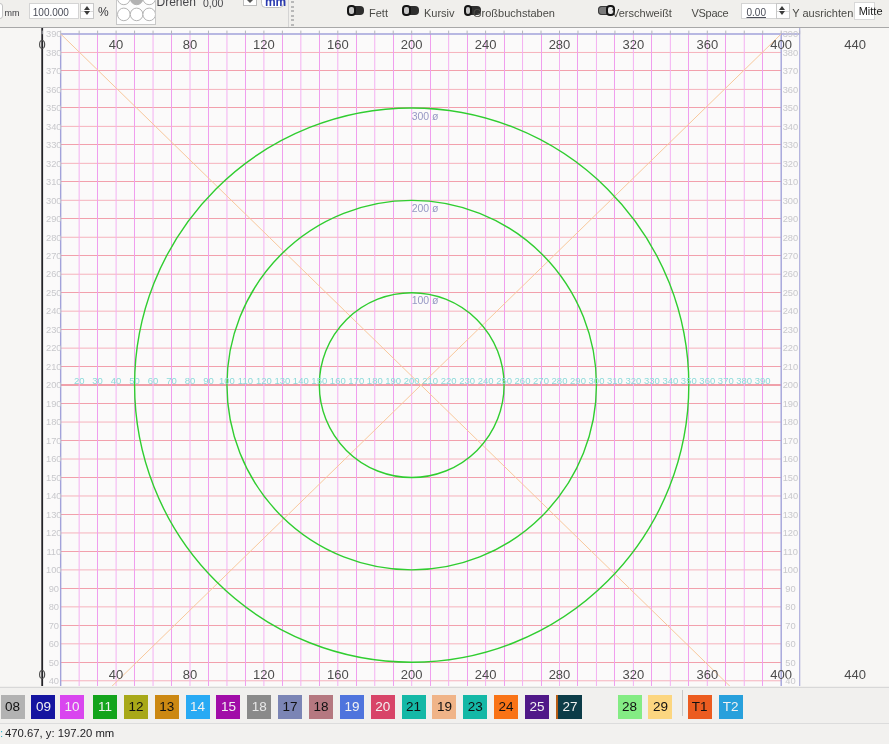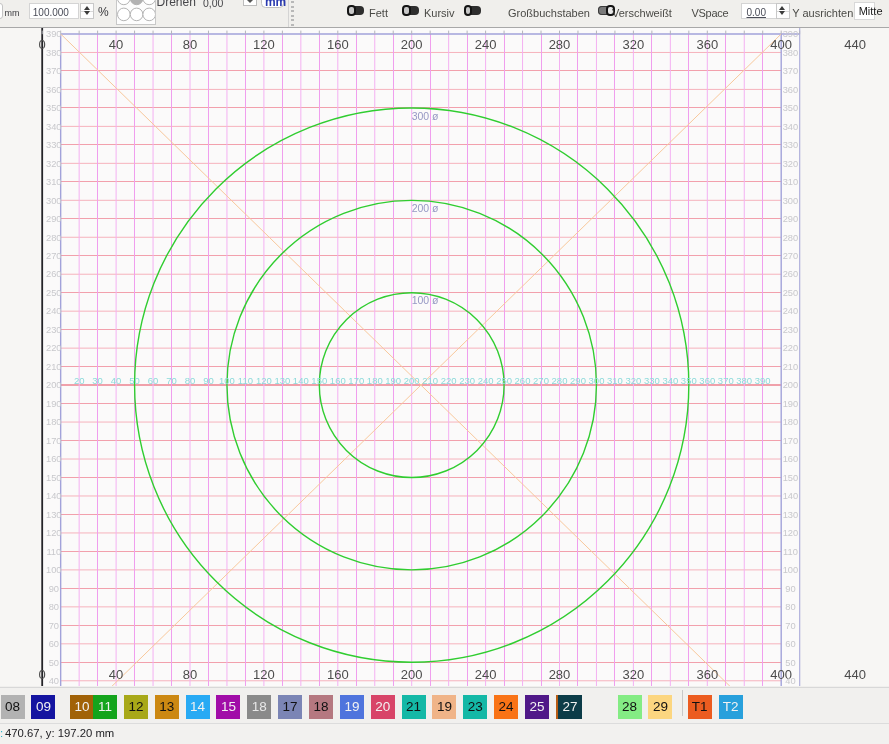--- a/index.html
+++ b/index.html
@@ -53,21 +53,21 @@
       <b></b>
     </div>
   <div class="tl" style="left:369px;">Fett</div>
   <div class="sw" style="left:403px;">
       <b></b>
     </div>
   <div class="tl" style="left:424px;">Kursiv</div>
   <div class="sw" style="left:464.5px;">
       <b></b>
     </div>
-  <div class="tl" style="left:508px;text-align:right;">Großbuchstaben</div>
+  <div class="tl" style="left:473px;text-align:right;">Großbuchstaben</div>
   <div class="sw on" style="left:597.7px;">
       <b></b>
     </div>
   <div class="tl" style="left:612px;">Verschweißt</div>
   <div class="tl" style="left:691.5px;letter-spacing:-0.3px;">VSpace</div>
   <div class="field" style="left:741px;width:41.5px;padding:1.5px 0 0 4.5px;text-decoration:underline;">0.00</div>
   <div class="spin" style="left:775.7px;">
       <i class="u"></i>
       <em></em>
       <i class="d"></i>
@@ -340,21 +340,21 @@
 <text x="688.8" y="383.9" font-size="9.5" fill="#8cdada" text-anchor="middle">350</text>
 <text x="707.3" y="383.9" font-size="9.5" fill="#8cdada" text-anchor="middle">360</text>
 <text x="725.8" y="383.9" font-size="9.5" fill="#8cdada" text-anchor="middle">370</text>
 <text x="744.2" y="383.9" font-size="9.5" fill="#8cdada" text-anchor="middle">380</text>
 <text x="762.7" y="383.9" font-size="9.5" fill="#8cdada" text-anchor="middle">390</text>
 </svg>
 </div>
 <div id="palette">
 <div class="swatch" style="left:0.5px;background:#b2b2b2;color:#111">08</div>
 <div class="swatch" style="left:31.4px;background:#1414a0;color:#f2f2f2">09</div>
-<div class="swatch" style="left:70px;background:#a16207;color:#f2f2f2">10</div>
+<div class="swatch" style="left:60px;background:#d946ef;color:#f2f2f2">10</div>
 <div class="swatch" style="left:93.1px;background:#14a41c;color:#f2f2f2">11</div>
 <div class="swatch" style="left:123.9px;background:#a8a818;color:#111">12</div>
 <div class="swatch" style="left:154.8px;background:#cc8812;color:#111">13</div>
 <div class="swatch" style="left:185.6px;background:#28aaf4;color:#f2f2f2">14</div>
 <div class="swatch" style="left:216.4px;background:#a10da8;color:#f2f2f2">15</div>
 <div class="swatch" style="left:247.3px;background:#8a8a8a;color:#e8e8e8">18</div>
 <div class="swatch" style="left:278.1px;background:#7b85b5;color:#111">17</div>
 <div class="swatch" style="left:309.0px;background:#b57880;color:#111">18</div>
 <div class="swatch" style="left:339.9px;background:#4f74dd;color:#f2f2f2">19</div>
 <div class="swatch" style="left:370.7px;background:#d84468;color:#f2f2f2">20</div>

